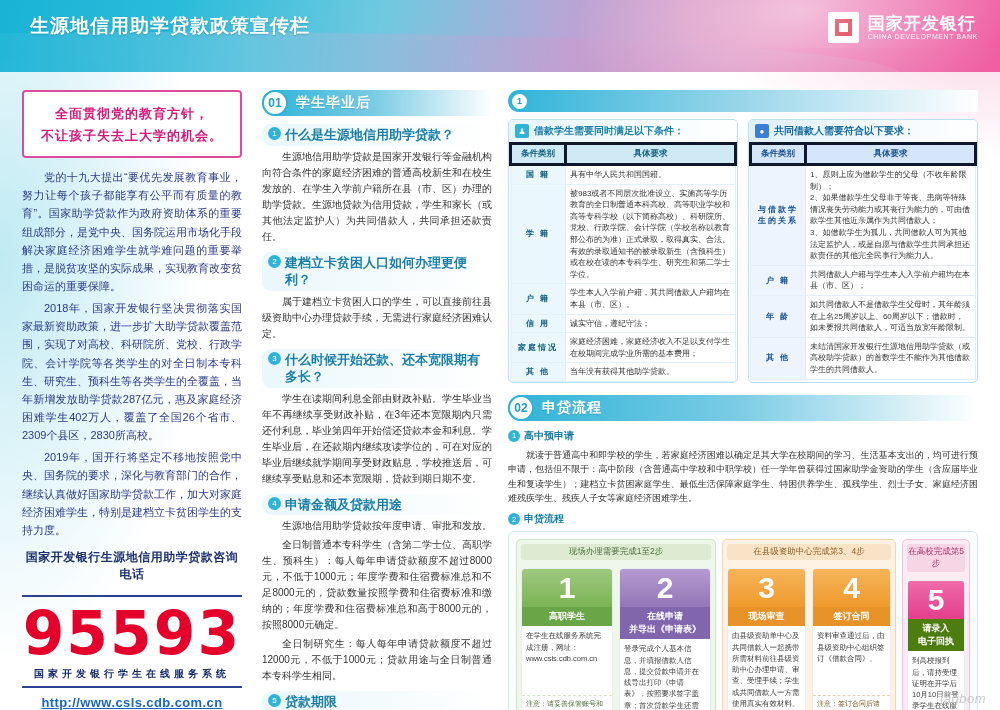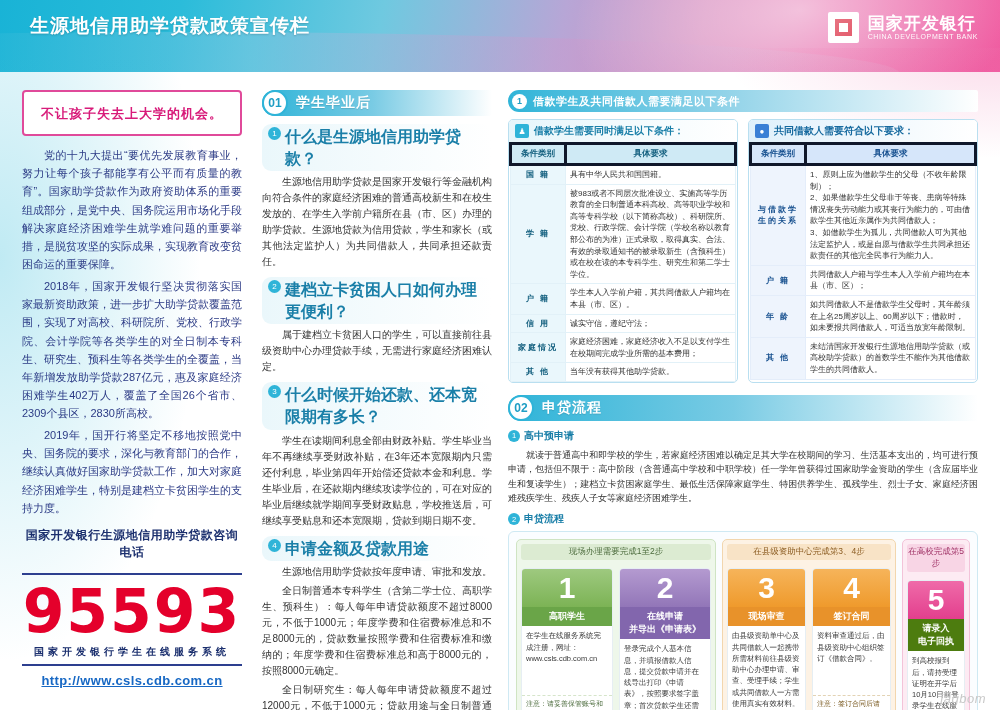--- a/index.html
+++ b/index.html
@@ -114,21 +114,21 @@
   .qa{margin-bottom:7px;}
   .qa-q{
     display:flex;align-items:flex-start;gap:4px;
     background:linear-gradient(90deg,#eaf7fb 0%,#ffffff 100%);
     border-radius:9px;padding:2px 6px;margin-bottom:3px;
   }
   .qa-badge{
     flex:0 0 auto;width:13px;height:13px;border-radius:50%;background:#2fb4d8;color:#fff;
     font-size:8px;display:flex;align-items:center;justify-content:center;margin-top:1px;
   }
-  .qa-qt{color:#1a7fa8;font-size:16px;font-weight:bold;line-height:1.35;}
+  .qa-qt{color:#1a7fa8;font-size:13px;font-weight:bold;line-height:1.35;}
   .qa-a{color:#333;font-size:10px;line-height:1.6;text-align:justify;}
   .qa-a p{margin:0 0 3px;text-indent:2em;}
 
   .term-card{
     border:1px solid #9fd9ea;border-radius:6px;padding:10px 8px 8px;margin-top:4px;
     background:#fbfeff;text-align:center;position:relative;
   }
   .term-row{display:flex;align-items:center;justify-content:center;gap:8px;}
   .term-pill{
     border:1px solid #2fb4d8;color:#1a7fa8;font-size:10px;border-radius:3px;padding:4px 8px;background:#fff;
@@ -234,20 +234,21 @@
         <div class="logo-en">CHINA DEVELOPMENT BANK</div>
       </div>
     </div>
   </div>
 
   <div class="wave-left"></div>
   <div class="wave-right"></div>
 
   <div class="col-left">
     <div class="slogan-box">
+      <div class="slogan-line">全面贯彻党的教育方针，</div>
       <div class="slogan-line">不让孩子失去上大学的机会。</div>
     </div>
 
     <div class="left-body">
       <p>党的十九大提出“要优先发展教育事业，努力让每个孩子都能享有公平而有质量的教育”。国家助学贷款作为政府资助体系的重要组成部分，是党中央、国务院运用市场化手段解决家庭经济困难学生就学难问题的重要举措，是脱贫攻坚的实际成果，实现教育改变贫困命运的重要保障。</p>
       <p>2018年，国家开发银行坚决贯彻落实国家最新资助政策，进一步扩大助学贷款覆盖范围，实现了对高校、科研院所、党校、行政学院、会计学院等各类学生的对全日制本专科生、研究生、预科生等各类学生的全覆盖，当年新增发放助学贷款287亿元，惠及家庭经济困难学生402万人，覆盖了全国26个省市、2309个县区，2830所高校。</p>
       <p>2019年，国开行将坚定不移地按照党中央、国务院的要求，深化与教育部门的合作，继续认真做好国家助学贷款工作，加大对家庭经济困难学生，特别是建档立卡贫困学生的支持力度。</p>
     </div>
 
     <div class="hotline-wrap">
@@ -323,21 +324,20 @@
 
       </div>
     </div>
 
   </div>
 
   <div class="col-right">
 
     <div class="rt-head">
       <div class="rt-num">1</div>
-      <div class="rt-title">借款学生及共同借款人需要满足以下条件</div>
     </div>
 
     <div class="two-panels">
 
       <div class="panel">
         <div class="panel-title">
           <span class="ico-sq">♟</span>
           <span>借款学生需要同时满足以下条件：</span>
         </div>
         <table class="cond">

